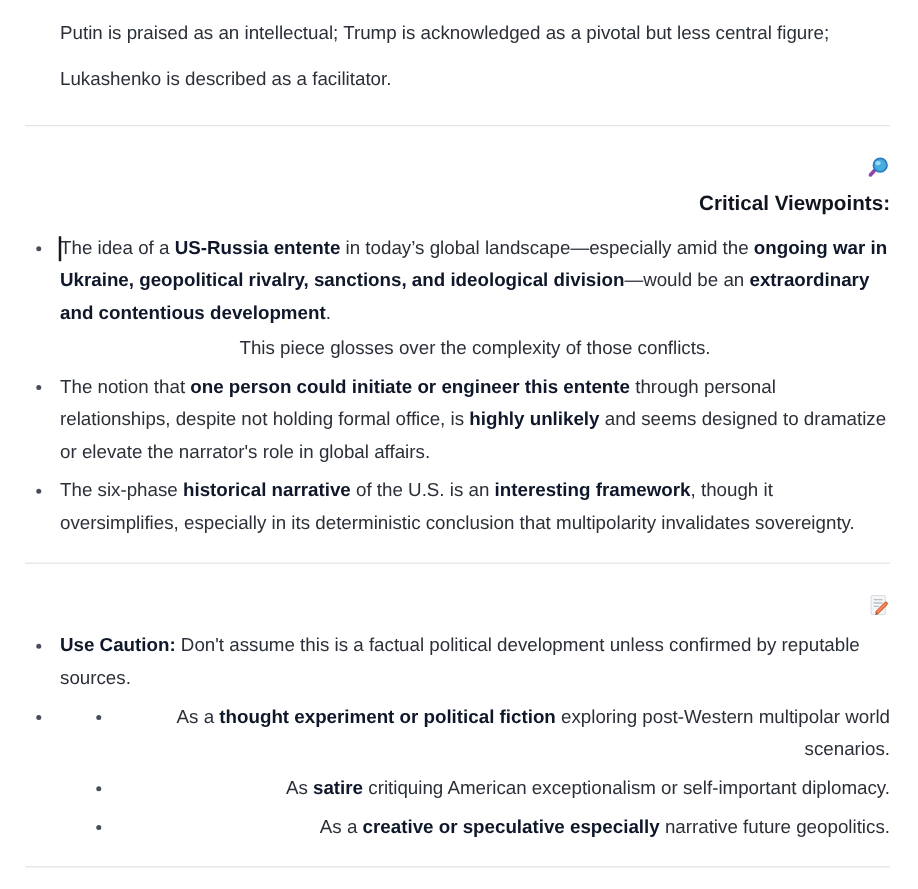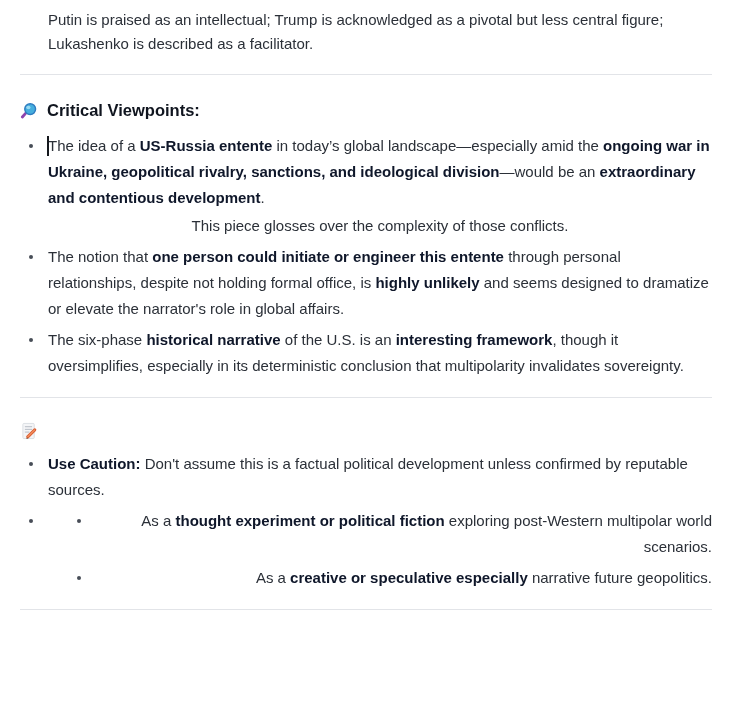--- a/index.html
+++ b/index.html
@@ -8,39 +8,40 @@
     width: 734px;
     height: 711px;
     overflow: hidden;
     font-family: "Liberation Sans", sans-serif;
     font-size: 15px;
     color: #2b3038;
     -webkit-font-smoothing: antialiased;
   }
   .page { padding: 8px 22px 10px 20px; }
 
-  .para { line-height: 24px; }
+  .para { line-height: 37px; }
   .para.indent { margin-left: 28px; }
   .rich strong { font-weight: 700; color: #0f172a; }
 
   hr.divider {
     border: none;
     border-top: 1px solid #e2e4e8;
     margin: 18px 0 24px 0;
   }
 
   .sec-title {
     display: flex;
-    align-items: center;
+    align-items: flex-end;
     gap: 9px;
     font-size: 16.5px;
     font-weight: 700;
     color: #10151f;
     line-height: 23px;
     margin: 0 0 11px 0;
+    flex-direction: column;
   }
   .sec-title .icon { display: inline-flex; width: 18px; height: 18px; flex: 0 0 auto; }
   .sec-title .icon svg { width: 18px; height: 18px; }
 
   ul.blist { list-style: none; margin: 0; padding: 0; }
   ul.blist > li {
     position: relative;
     padding-left: 28px;
     line-height: 26px;
     margin-bottom: 5px;
@@ -143,20 +144,23 @@
     <ul class="blist">
       <li>
         <div class="rich"><strong>Use Caution:</strong><span> Don't assume this is a factual political development unless confirmed by reputable sources.</span></div>
       </li>
       <li>
         <ul class="sublist">
           <li>
             <div class="rich"><span>As a </span><strong>thought experiment or political fiction</strong><span> exploring post-Western multipolar world scenarios.</span></div>
           </li>
           <li>
+            <div class="rich"><span>As </span><strong>satire</strong><span> critiquing American exceptionalism or self-important diplomacy.</span></div>
+          </li>
+          <li>
             <div class="rich"><span>As a </span><strong>creative or speculative especially</strong><span> narrative future geopolitics.</span></div>
           </li>
         </ul>
       </li>
     </ul>
   </section>
 
   <hr class="divider sp-last">
 
   <p class="para closing rich"></p>

